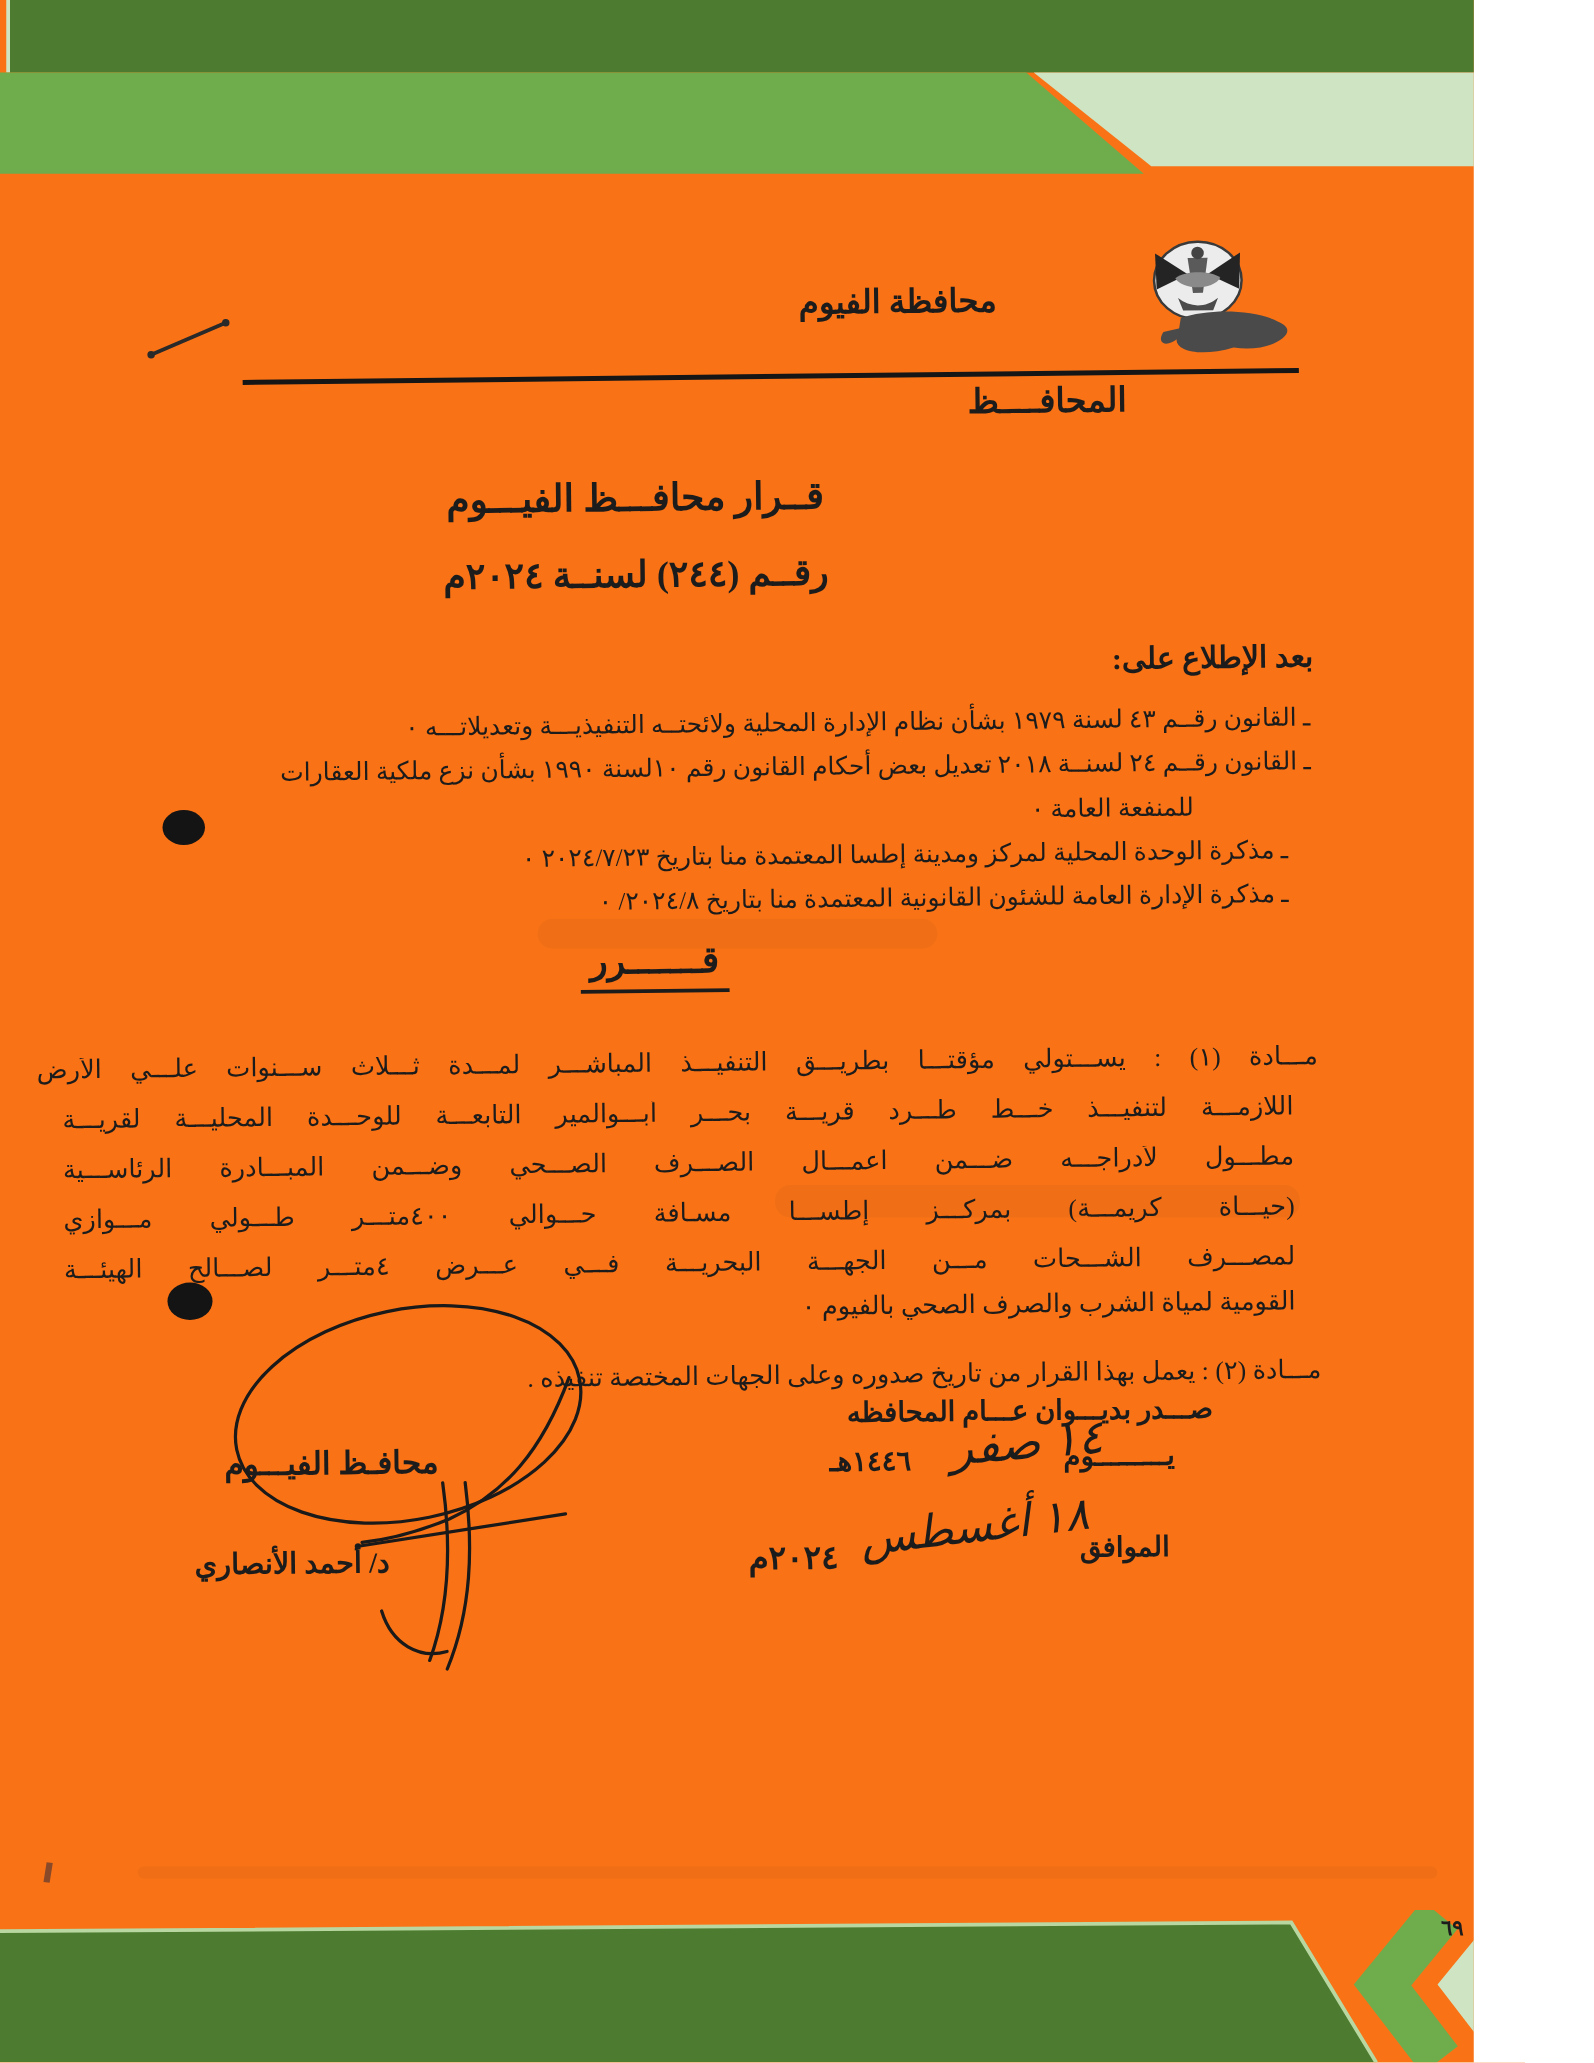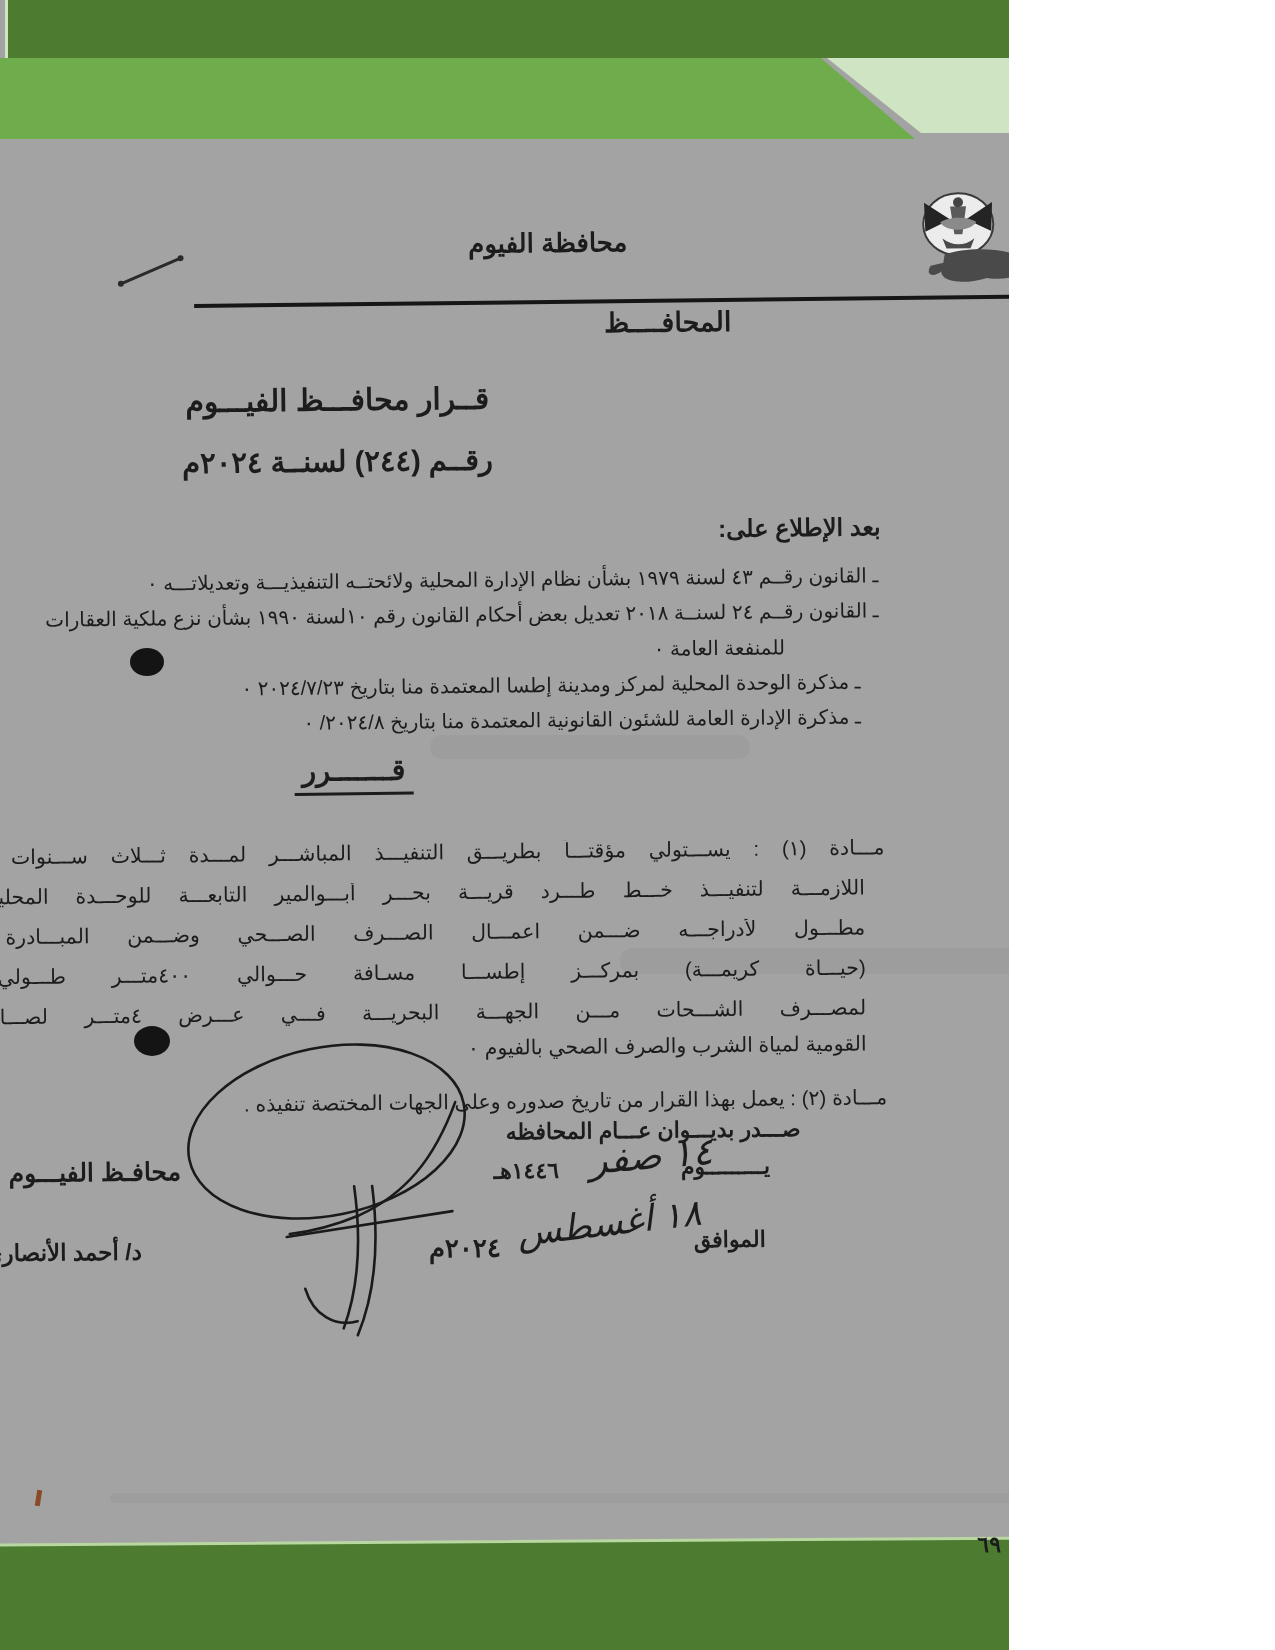--- a/index.html
+++ b/index.html
@@ -1,17 +1,17 @@
 <!DOCTYPE html>
 <html lang="ar"><head>
 <meta charset="utf-8">
 <style>
   html,body{margin:0;padding:0;background:#ffffff;}
-  .page{position:relative;width:1009px;height:1650px;background:#a3a3a3;overflow:hidden;
-        font-family:Liberation Sans, sans-serif;color:#1c1c1c;}
+  .page{position:relative;width:1179px;height:1650px;background:#f97316;overflow:hidden;
+        font-family:Liberation Serif, serif;color:#1c1c1c;}
   svg{display:block;}
   .abs{position:absolute;}
   .t{position:absolute;direction:rtl;white-space:nowrap;color:#1c1c1c;}
   .b{font-weight:bold;}
   
   .doc{position:absolute;inset:0;transform:rotate(-0.65deg);transform-origin:637px 820px;}
 
   #org-name{right:375px;top:227px;font-size:26px;}
   #emblem{left:893px;top:190px;}
   #head-rule{left:200px;top:299px;width:845px;height:4px;background:#161616;}
@@ -45,21 +45,21 @@
   #day-label{right:243px;top:1155px;font-size:22px;}
   #hijri-day{right:300px;top:1134px;font-size:38px;font-style:italic;transform:rotate(-4deg);font-weight:normal;}
   #hijri-year{right:454px;top:1157px;font-size:22px;}
   #greg-label{right:248px;top:1228px;font-size:22px;}
   #greg-day{right:312px;top:1202px;font-size:36px;font-style:italic;transform:rotate(-6deg);font-weight:normal;}
   #greg-year{right:513px;top:1231px;font-size:26px;}
 
   #signer-title{right:832px;top:1152px;font-size:25px;}
   #signer-name{right:872px;top:1233px;font-size:23px;}
 
-  #page-num{right:8px;top:1532px;font-size:22px;direction:rtl;text-align:center;}
+  #page-num{right:8px;top:1532px;font-size:17px;direction:rtl;text-align:center;}
 
   .smudge{position:absolute;border-radius:12px;background:rgba(0,0,0,0.035);}
   #red-mark{left:36px;top:1490px;width:5px;height:16px;background:#8a4a2a;transform:rotate(9deg);}
 </style>
 </head>
 <body>
 
 <div class="page">
 
   <svg class="abs" style="left:0;top:0;" width="1275" height="142">

